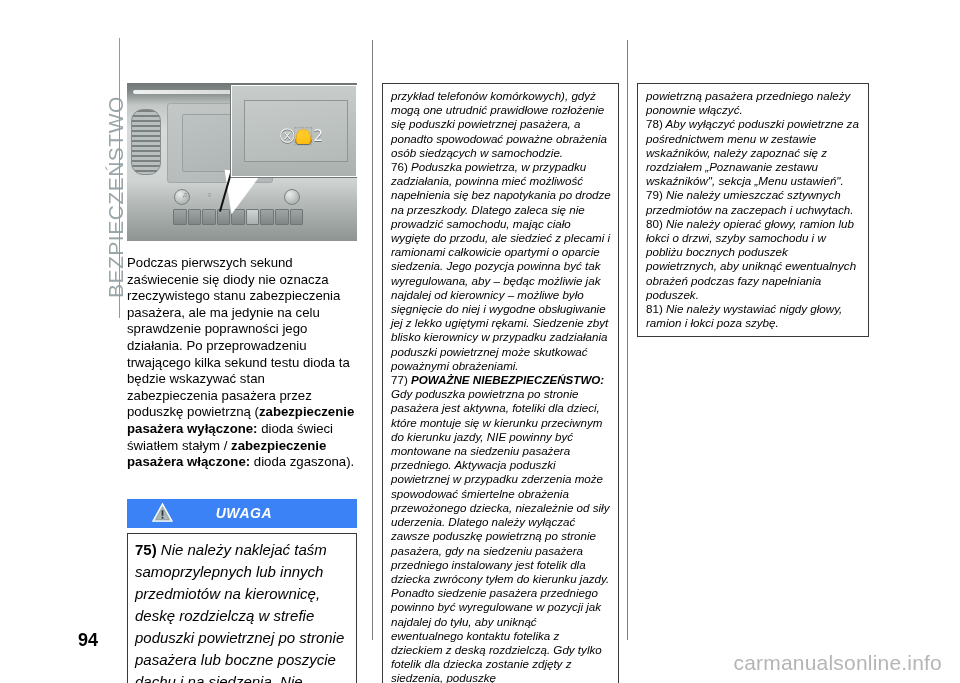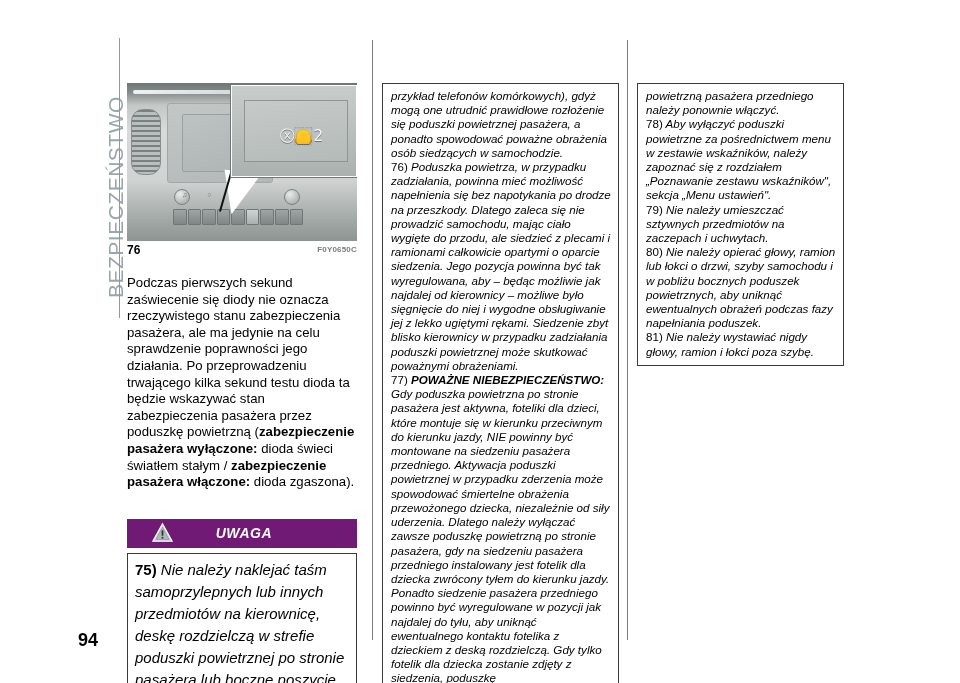--- a/index.html
+++ b/index.html
@@ -53,21 +53,21 @@
   }
 
   
   .col {
     position: absolute;
     top: 40px;
     margin-top: 43px;
   }
   .col1 { left: 127px;  width: 230px; }
   .col2 { left: 382px;  width: 237px; }
-  .col3 { left: 637px;  width: 207px; }
+  .col3 { left: 637px;  width: 232px; }
 
   .col-rule {
     position: absolute;
     top: 40px;
     width: 1px;
     background: #7d7d7d;
   }
   .rule-a { left: 372px; height: 600px; }
   .rule-b { left: 627px; height: 600px; }
 
@@ -199,21 +199,21 @@
   .body-text b { font-weight: bold; text-align: right; }
 
   
   .uwaga {
     margin-top: 28px;
     width: 230px;
   }
   .uwaga-bar {
     position: relative;
     height: 29px;
-    background: #701a75;
+    background: #3b82f6;
     display: flex;
     align-items: center;
     padding-left: 20px;
   }
   .uwaga-tri {
     width: 30px; height: 29px; position: relative; flex: 0 0 30px;
   }
   .uwaga-tri svg { position: absolute; left: 5px; top: 3px; }
   .uwaga-title {
     flex: 1;
@@ -301,24 +301,20 @@
           <div></div>
           <div></div>
         </div>
         <div class="callout-stem"></div>
         <div class="callout-stem2"></div>
         <div class="callout">
           <div class="callout-inner">
             <div class="callout-icon">ⓧ🦲2</div>
           </div>
         </div>
-      </div>
-      <div class="figure-caption">
-        <span class="fig-num">76</span>
-        <span class="fig-code">F0Y0650C</span>
       </div>
     </div>
 
     <div class="body-text"><span>Podczas pierwszych sekund zaświecenie się diody nie oznacza rzeczywistego stanu zabezpieczenia pasażera, ale ma jedynie na celu sprawdzenie poprawności jego działania. Po przeprowadzeniu trwającego kilka sekund testu dioda ta będzie wskazywać stan zabezpieczenia pasażera przez poduszkę powietrzną (</span><b>zabezpieczenie pasażera wyłączone:</b><span> dioda świeci światłem stałym / </span><b>zabezpieczenie pasażera włączone:</b><span> dioda zgaszona).</span></div>
 
     <div class="uwaga">
       <div class="uwaga-bar">
         <div class="uwaga-tri">
           <svg width="21" height="21" viewBox="0 0 24 24" aria-hidden="true">
             <polygon points="12,2 23,22 1,22" fill="#c8d2d2" stroke="#ffffff" stroke-width="1.4"></polygon>
@@ -336,14 +332,15 @@
 
   <div class="col col2">
     <div class="notebox"><span>przykład telefonów komórkowych), gdyż mogą one utrudnić prawidłowe rozłożenie się poduszki powietrznej pasażera, a ponadto spowodować poważne obrażenia osób siedzących w samochodzie.</span><br><b>76)</b><span> Poduszka powietrza, w przypadku zadziałania, powinna mieć możliwość napełnienia się bez napotykania po drodze na przeszkody. Dlatego zaleca się nie prowadzić samochodu, mając ciało wygięte do przodu, ale siedzieć z plecami i ramionami całkowicie opartymi o oparcie siedzenia. Jego pozycja powinna być tak wyregulowana, aby – będąc możliwie jak najdalej od kierownicy – możliwe było sięgnięcie do niej i wygodne obsługiwanie jej z lekko ugiętymi rękami. Siedzenie zbyt blisko kierownicy w przypadku zadziałania poduszki powietrznej może skutkować poważnymi obrażeniami.</span><br><b>77)</b><span class="it-b"> POWAŻNE NIEBEZPIECZEŃSTWO:</span><span> Gdy poduszka powietrzna po stronie pasażera jest aktywna, foteliki dla dzieci, które montuje się w kierunku przeciwnym do kierunku jazdy, NIE powinny być montowane na siedzeniu pasażera przedniego. Aktywacja poduszki powietrznej w przypadku zderzenia może spowodować śmiertelne obrażenia przewożonego dziecka, niezależnie od siły uderzenia. Dlatego należy wyłączać zawsze poduszkę powietrzną po stronie pasażera, gdy na siedzeniu pasażera przedniego instalowany jest fotelik dla dziecka zwrócony tyłem do kierunku jazdy. Ponadto siedzenie pasażera przedniego powinno być wyregulowane w pozycji jak najdalej do tyłu, aby uniknąć ewentualnego kontaktu fotelika z dzieckiem z deską rozdzielczą. Gdy tylko fotelik dla dziecka zostanie zdjęty z siedzenia, poduszkę</span></div>
   </div>
 
   <div class="col col3">
     <div class="notebox"><span>powietrzną pasażera przedniego należy ponownie włączyć.</span><br><b>78)</b><span> Aby wyłączyć poduszki powietrzne za pośrednictwem menu w zestawie wskaźników, należy zapoznać się z rozdziałem „Poznawanie zestawu wskaźników", sekcja „Menu ustawień".</span><br><b>79)</b><span> Nie należy umieszczać sztywnych przedmiotów na zaczepach i uchwytach.</span><br><b>80)</b><span> Nie należy opierać głowy, ramion lub łokci o drzwi, szyby samochodu i w pobliżu bocznych poduszek powietrznych, aby uniknąć ewentualnych obrażeń podczas fazy napełniania poduszek.</span><br><b>81)</b><span> Nie należy wystawiać nigdy głowy, ramion i łokci poza szybę.</span></div>
   </div>
 
   <div class="page-number">94</div>
+  <div class="watermark">carmanualsonline.info</div>
 
 </div>
 
 </body></html>

